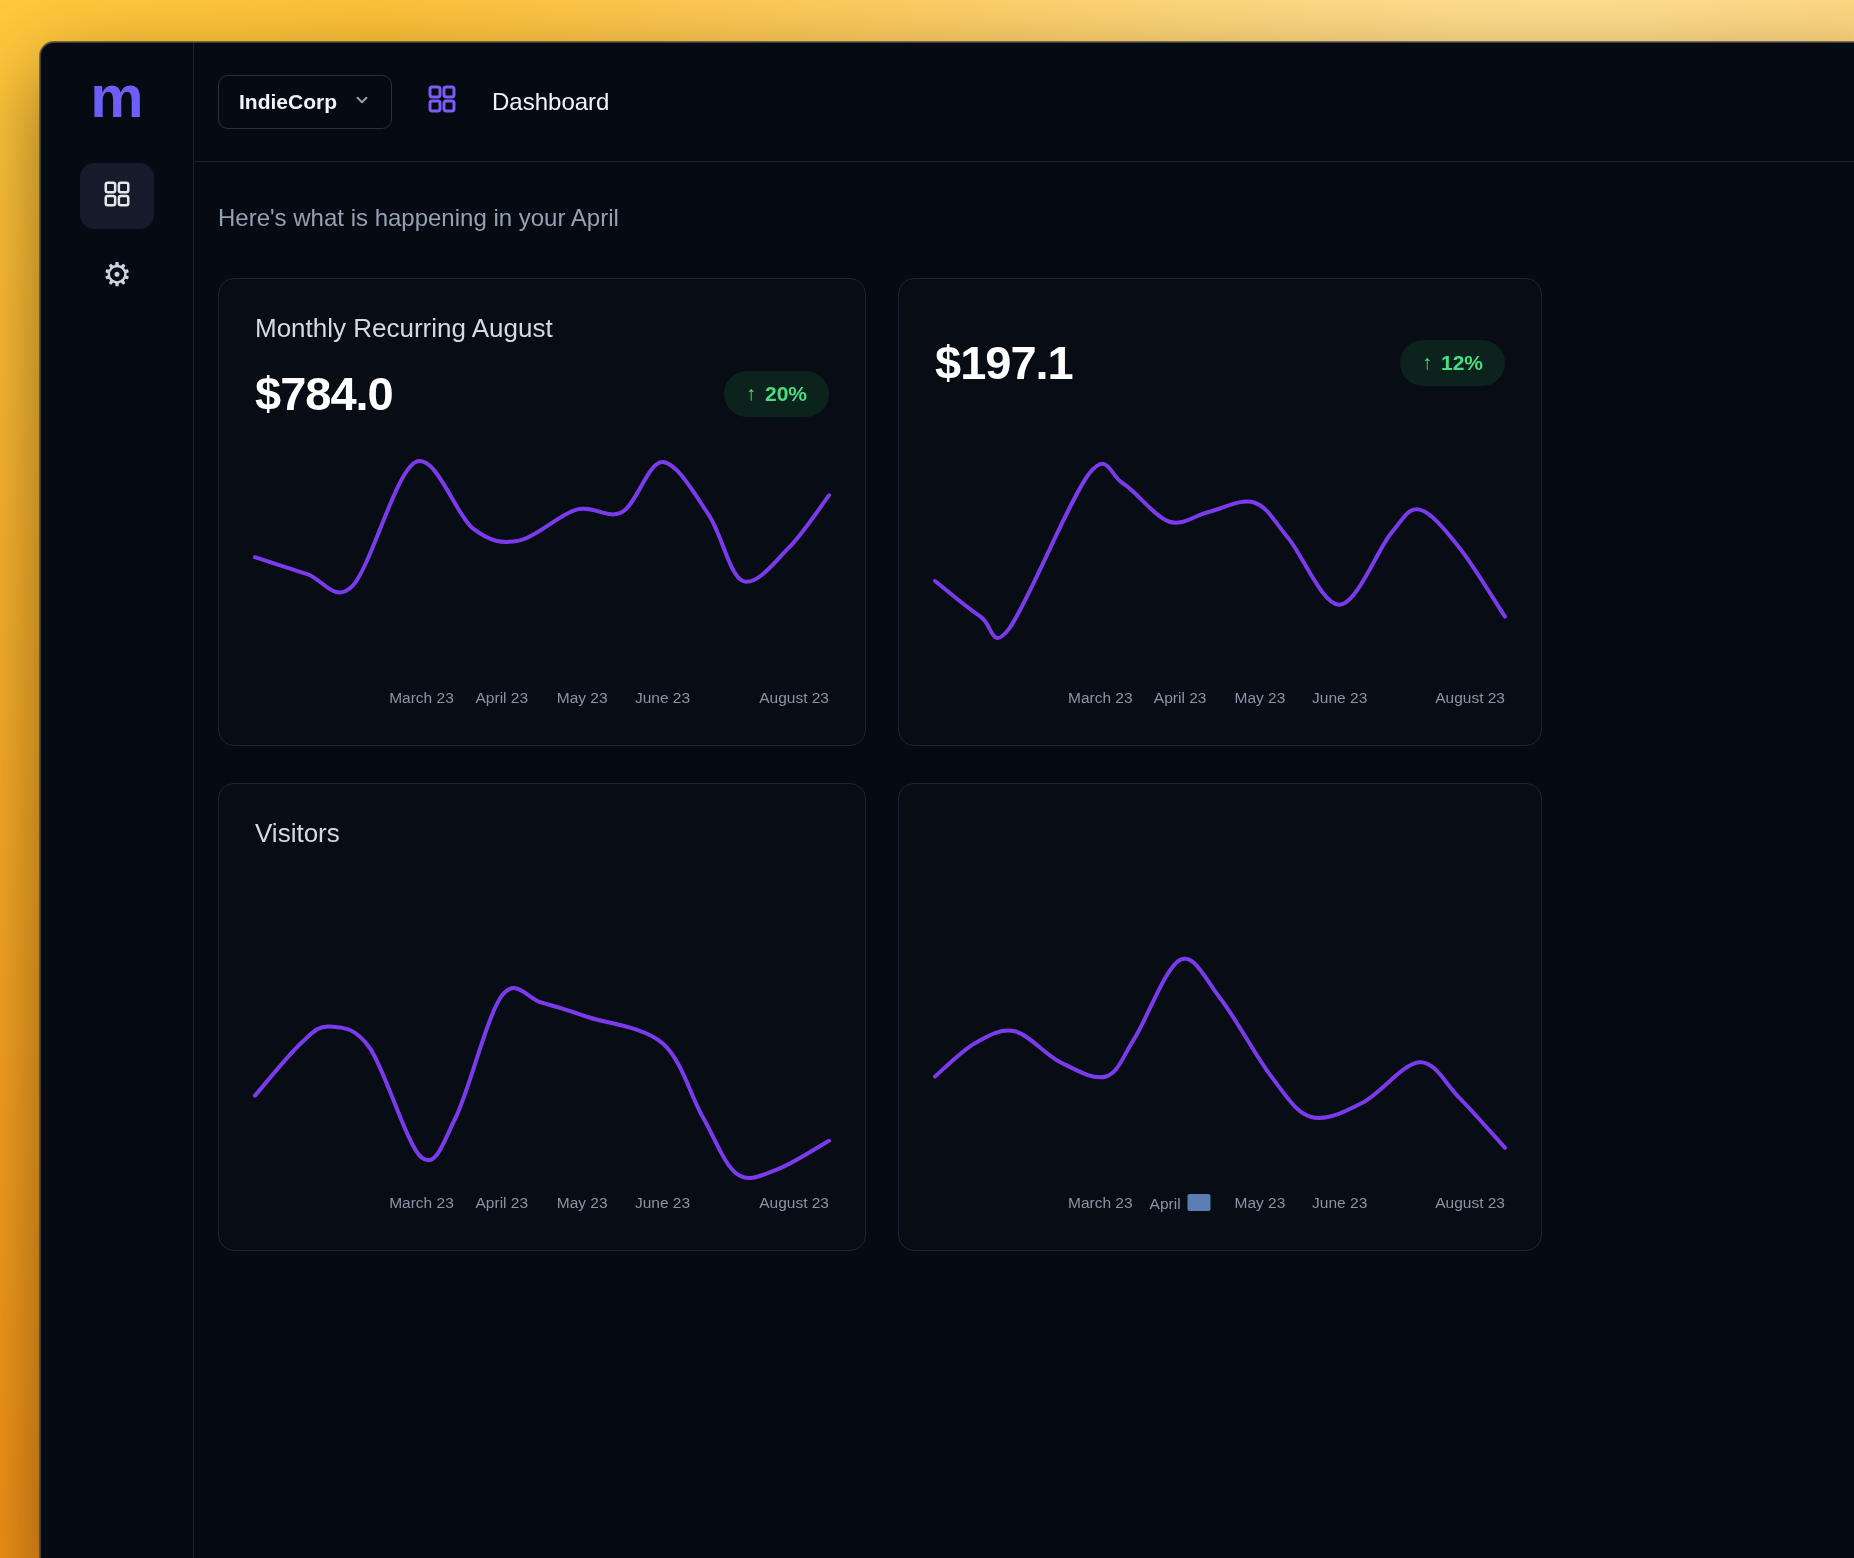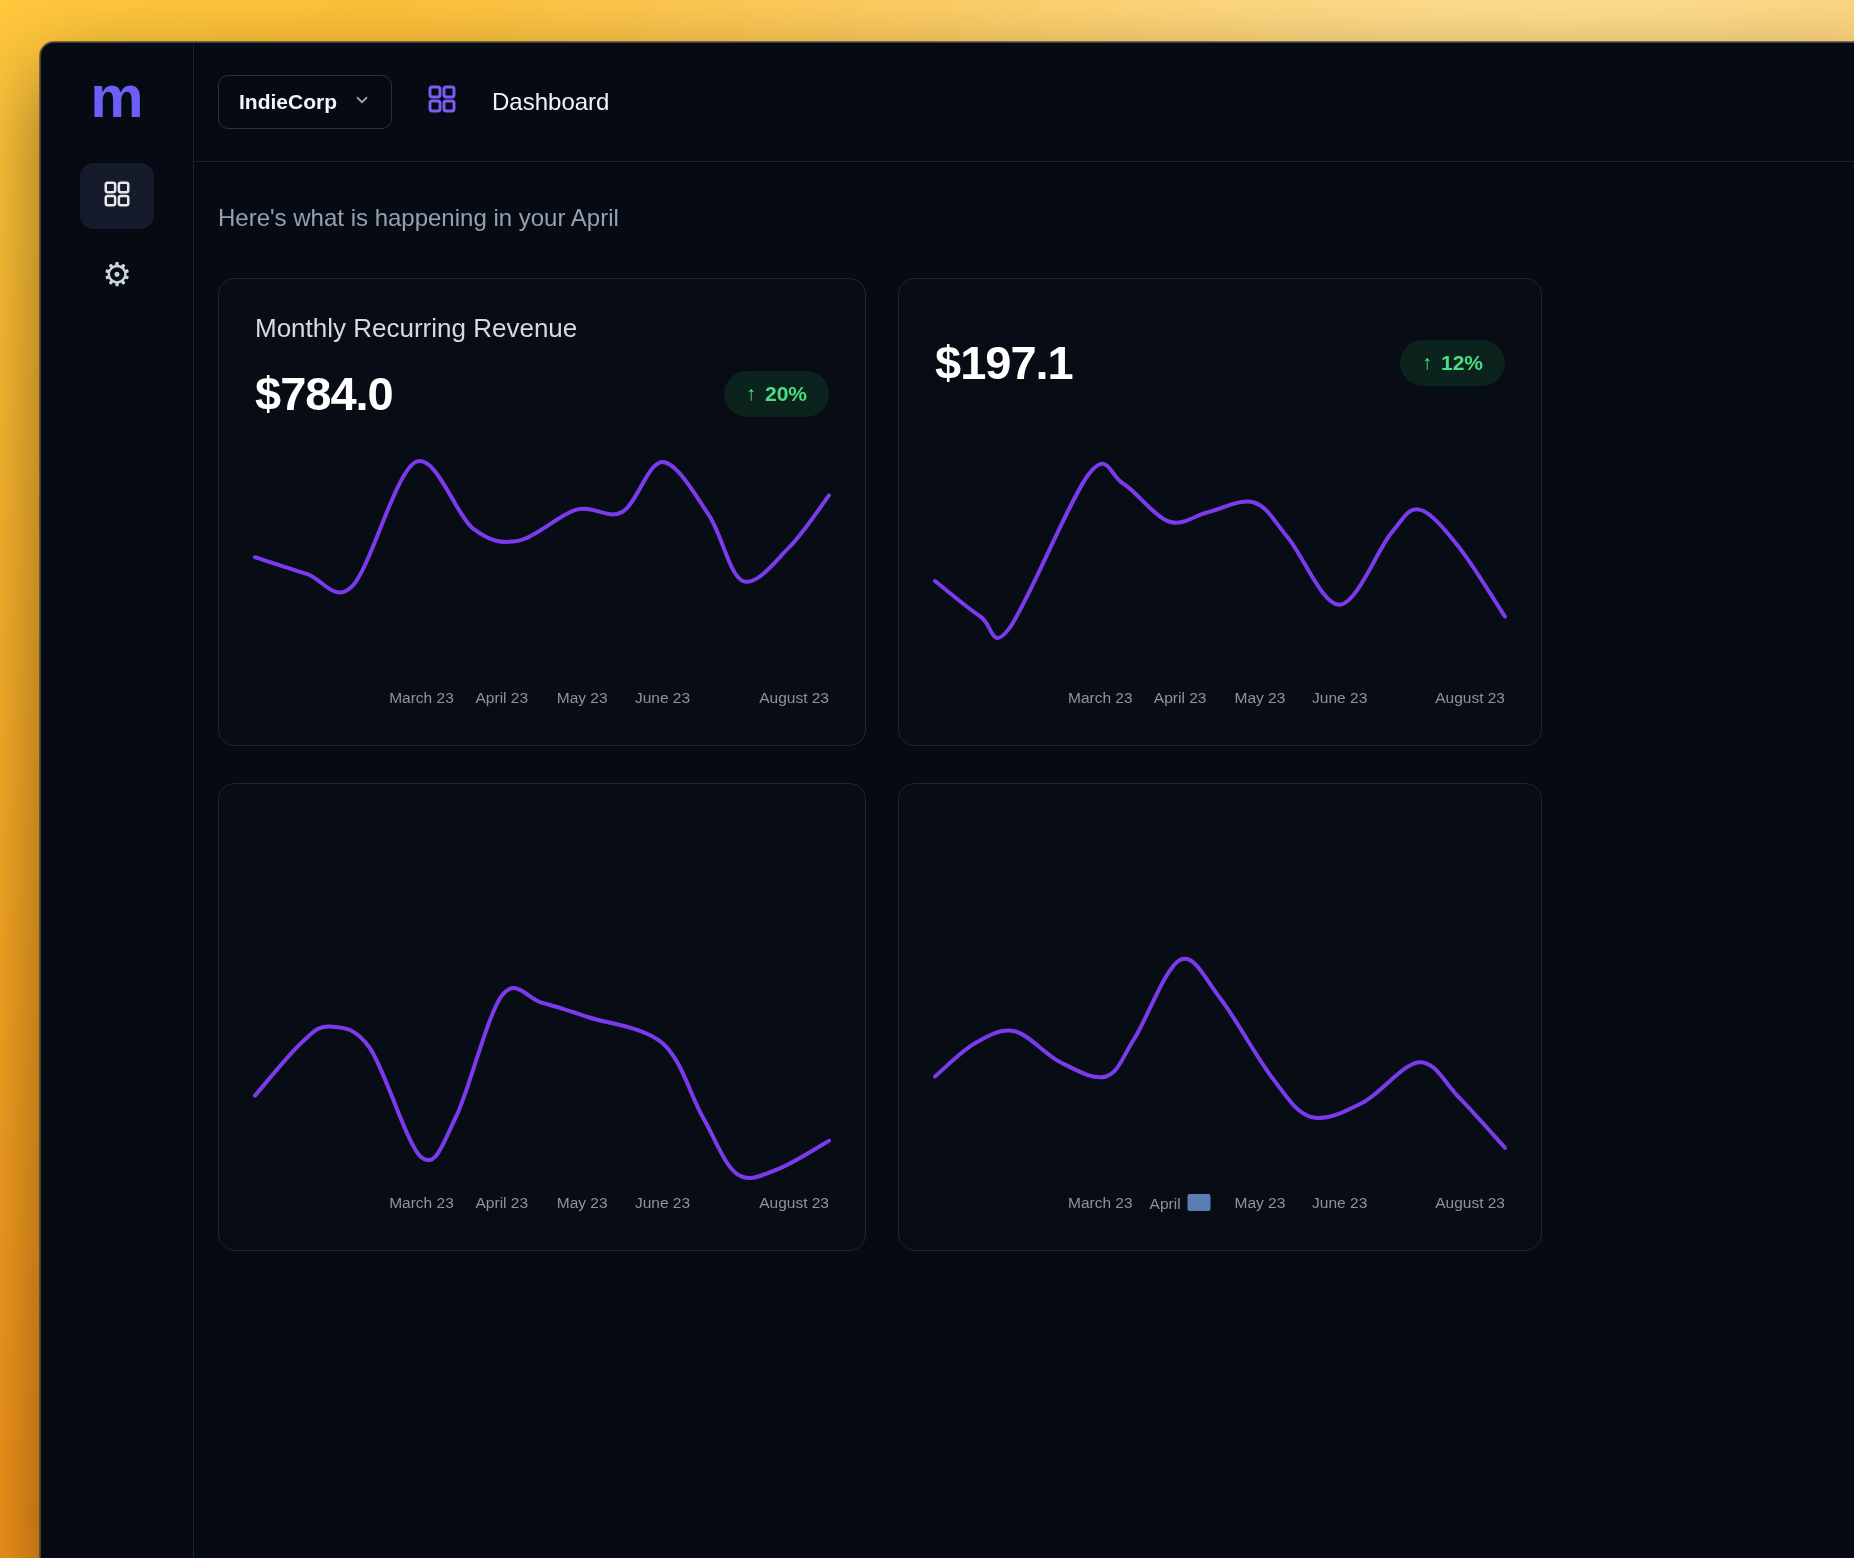--- a/index.html
+++ b/index.html
@@ -114,21 +114,21 @@
         <span>Dashboard</span>
       </div>
     </div>
 
     <div class="content">
       <div class="welcome-sub">Here's what is happening in your April</div>
 
       <div class="cards">
 
         <section class="card">
-          <div class="card-title">Monthly Recurring Revenue</div>
+          <div class="card-title">Monthly Recurring August</div>
           <div class="value-row">
             <div class="value">$784.0</div>
             <div class="badge badge-up">
               <span class="b-icon">↑</span>
               <span>20%</span>
             </div>
           </div>
           <div class="chart">
             <svg preserveAspectRatio="none" viewBox="0 0 576 238">
                 <path d="M 0.0 114.2 C 8.6 117.0, 35.5 126.1, 51.8 130.9 C 68.2 135.7, 79.7 161.4, 97.9 142.8 C 116.2 124.2, 141.1 28.6, 161.3 19.0 C 181.4 9.5, 201.6 72.6, 218.9 85.7 C 236.2 98.8, 247.7 100.8, 265.0 97.6 C 282.2 94.4, 305.3 71.4, 322.6 66.6 C 339.8 61.9, 354.2 77.0, 368.6 69.0 C 383.0 61.1, 394.6 18.6, 409.0 19.0 C 423.4 19.4, 441.6 51.6, 455.0 71.4 C 468.5 91.2, 476.2 132.5, 489.6 138.0 C 503.0 143.6, 521.3 119.0, 535.7 104.7 C 550.1 90.4, 569.3 61.1, 576.0 52.4" fill="none" stroke="#7c3aed" stroke-width="4" stroke-linecap="round" stroke-linejoin="round"></path>
@@ -159,20 +159,21 @@
                 <span class="x-label" style="left: 29%; transform: translateX(-50%);">March 23</span>
                 <span class="x-label" style="left: 43%; transform: translateX(-50%);">April 23</span>
                 <span class="x-label" style="left: 57%; transform: translateX(-50%);">May 23</span>
                 <span class="x-label" style="left: 71%; transform: translateX(-50%);">June 23</span>
                 <span class="x-label" style="right: 0px;">August 23</span>
               </div>
           </div>
         </section>
 
         <section class="card">
+          <div class="card-title">Visitors</div>
           <div class="chart">
             <svg preserveAspectRatio="none" viewBox="0 0 576 238">
                 <path d="M 0.0 147.6 C 7.7 138.8, 33.6 106.7, 46.1 95.2 C 58.6 83.7, 63.4 77.7, 74.9 78.5 C 86.4 79.3, 99.8 78.1, 115.2 100.0 C 130.6 121.8, 152.6 197.9, 167.0 209.4 C 181.4 220.9, 188.2 196.0, 201.6 169.0 C 215.0 142.0, 233.3 66.6, 247.7 47.6 C 262.1 28.6, 273.6 51.2, 288.0 54.7 C 302.4 58.3, 313.9 62.3, 334.1 69.0 C 354.2 75.8, 389.8 78.5, 409.0 95.2 C 428.2 111.9, 436.8 147.2, 449.3 169.0 C 461.8 190.8, 471.4 217.4, 483.8 226.1 C 496.3 234.8, 508.8 226.9, 524.2 221.3 C 539.5 215.8, 567.4 197.5, 576.0 192.8" fill="none" stroke="#7c3aed" stroke-width="4" stroke-linecap="round" stroke-linejoin="round"></path>
               </svg>
             <div class="x-labels">
                 <span class="x-label" style="left: 29%; transform: translateX(-50%);">March 23</span>
                 <span class="x-label" style="left: 43%; transform: translateX(-50%);">April 23</span>
                 <span class="x-label" style="left: 57%; transform: translateX(-50%);">May 23</span>
                 <span class="x-label" style="left: 71%; transform: translateX(-50%);">June 23</span>
                 <span class="x-label" style="right: 0px;">August 23</span>

